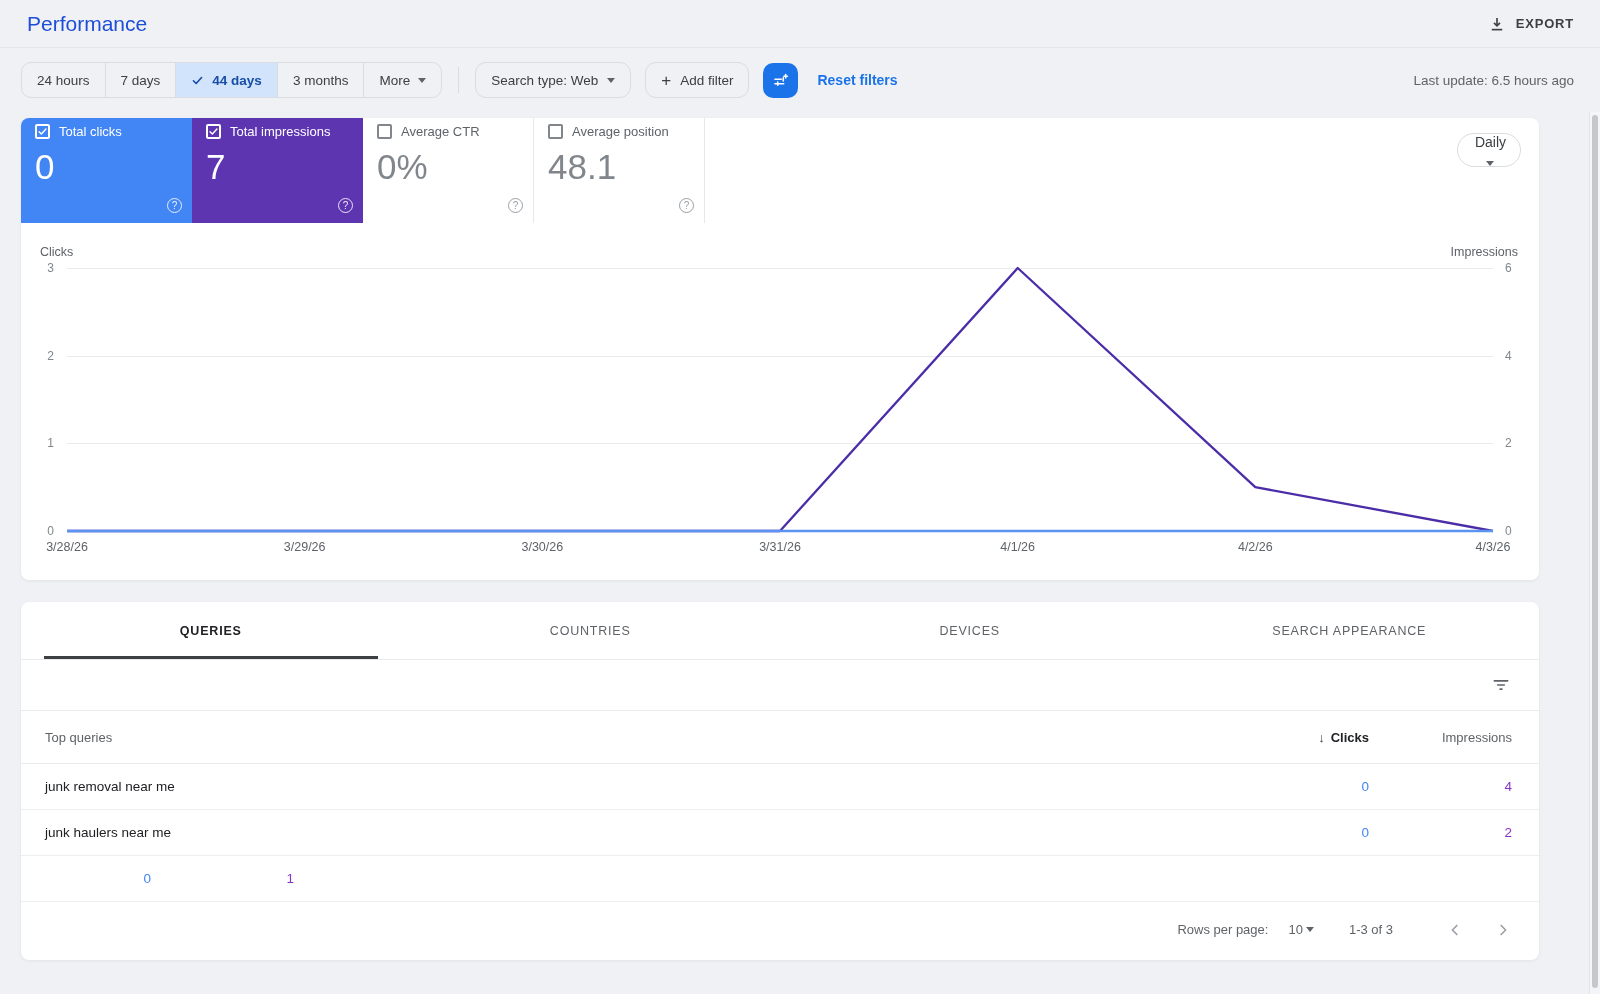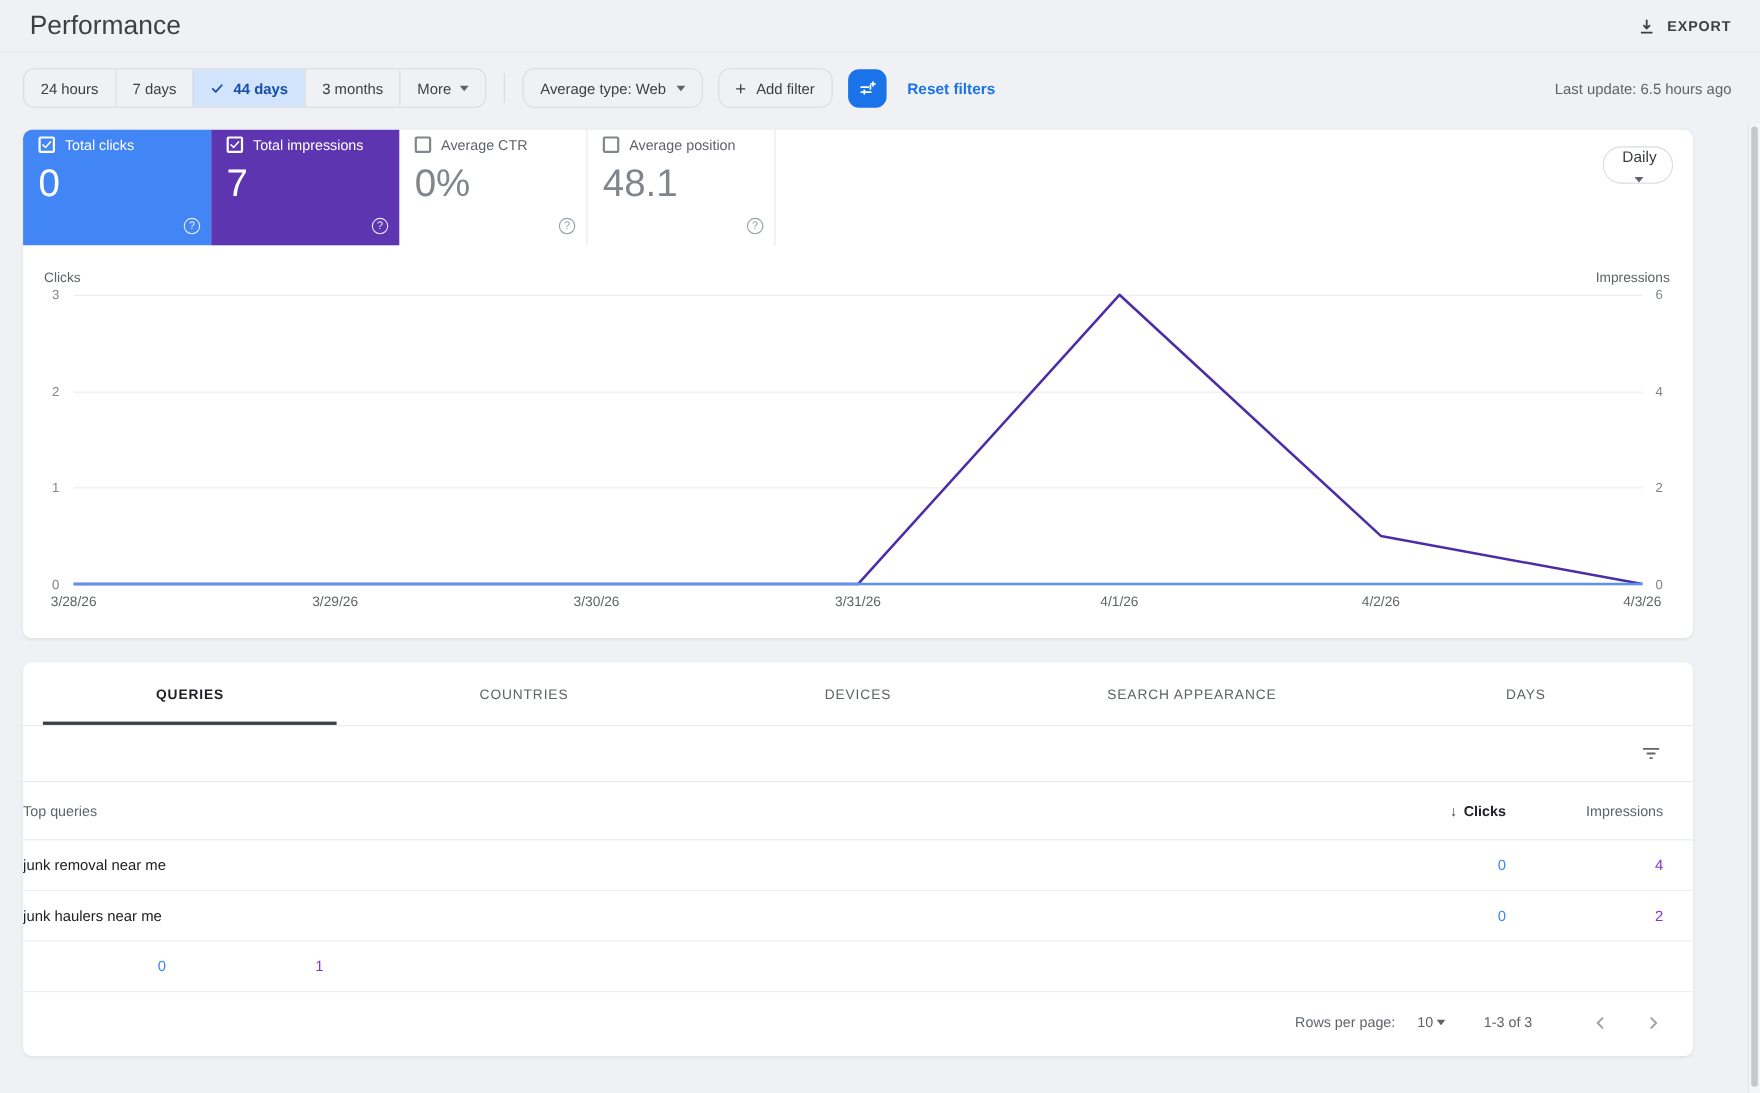--- a/index.html
+++ b/index.html
@@ -6,21 +6,21 @@
   html,body { width:1600px; height:994px; }
   body {
     font-family:"Liberation Sans","DejaVu Sans",sans-serif;
     background:#eff1f4; color:#202124; overflow:hidden;
   }
   .page { position:relative; width:1600px; height:994px; }
 
   
   .topbar { height:48px; display:flex; align-items:center; padding:0 26px 0 27px;
             border-bottom:1px solid #e3e6ea; }
-  .page-title { font-size:24px; color:#404040; flex:1; }
+  .page-title { font-size:21px; color:#1d4ed8; flex:1; }
   .export-btn { display:flex; align-items:center; gap:10px; cursor:pointer; }
   .export-btn span { font-size:13px; font-weight:bold; letter-spacing:.8px; color:#3c4043; }
 
   
   .filterbar { display:flex; align-items:center; height:36px; margin:14px 26px 0 21px; }
   .chip-group { display:flex; border:1px solid #dadce0; border-radius:10px; overflow:hidden; height:36px; }
   .chip { display:flex; align-items:center; gap:8px; padding:0 15px; font-size:13.5px;
           color:#3c4043; cursor:pointer; border-left:1px solid #dadce0; }
   .chip:first-child { border-left:none; }
   .chip.selected { background:#d2e3fc; color:#174ea6; font-weight:bold; }
@@ -86,21 +86,21 @@
          font-size:12.5px; letter-spacing:.8px; color:#5f6368; cursor:pointer; }
   .tab.active { color:#202124; font-weight:bold; }
   .tab.active::after { content:""; position:absolute; left:6%; right:6%; bottom:0; height:3px; background:#3c4043; }
 
   
   .toolbar { height:50px; display:flex; align-items:center; justify-content:flex-end; padding-right:28px; }
 
   
   .thead { height:54px; display:flex; align-items:center; border-top:1px solid #e8eaed;
            border-bottom:1px solid #e8eaed; font-size:13px; color:#5f6368; }
-  .cell-q { flex:1; }
+  .cell-q { flex:1; padding-left:24px; }
   .cell-c { width:150px; text-align:right; padding-right:20px; }
   .cell-i { width:150px; text-align:right; padding-right:27px; }
   .sort-col { color:#202124; font-weight:bold; }
   .sort-arrow { margin-right:6px; font-weight:normal; color:#3c4043; }
   .trow { height:46px; display:flex; align-items:center; border-bottom:1px solid #eceef0;
           font-size:13.5px; color:#202124; cursor:pointer; }
   .trow .cell-c { color:#4285f4; }
   .trow .cell-i { color:#8633c8; }
 
   
@@ -153,21 +153,21 @@
         <div class="chip">
           <span>3 months</span>
         </div>
         <div class="chip">
           <span>More</span>
           <span class="caret"></span>
         </div>
       </div>
     <div class="vdivider"></div>
     <div class="pill">
-      <span>Average type: Web</span>
+      <span>Search type: Web</span>
       <span class="caret"></span>
     </div>
     <div class="pill">
       <span class="plus-glyph">+</span>
       <span>Add filter</span>
     </div>
     <div class="tune-btn">
       <svg width="19" height="19" viewBox="0 0 24 24" fill="none" stroke="#fff" stroke-width="2" stroke-linecap="round">
         <path d="M5 10.5h8"></path>
           <path d="M15.5 8.5v4"></path>
@@ -264,23 +264,20 @@
         </div>
         <div class="tab">
           <span>COUNTRIES</span>
         </div>
         <div class="tab">
           <span>DEVICES</span>
         </div>
         <div class="tab">
           <span>SEARCH APPEARANCE</span>
         </div>
-        <div class="tab">
-          <span>DAYS</span>
-        </div>
       </div>
     <div class="toolbar">
       <svg width="20" height="20" viewBox="0 0 24 24" fill="none" stroke="#5f6368" stroke-width="2" stroke-linecap="round">
         <path d="M4 7h16"></path>
           <path d="M8 12h8"></path>
           <path d="M11 17h2"></path>
       </svg>
     </div>
     <div class="thead">
       <div class="cell-q">Top queries</div>

